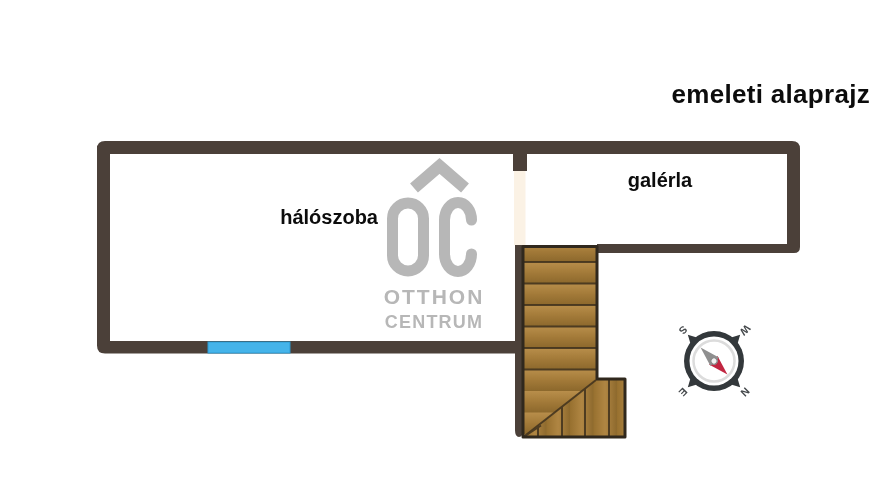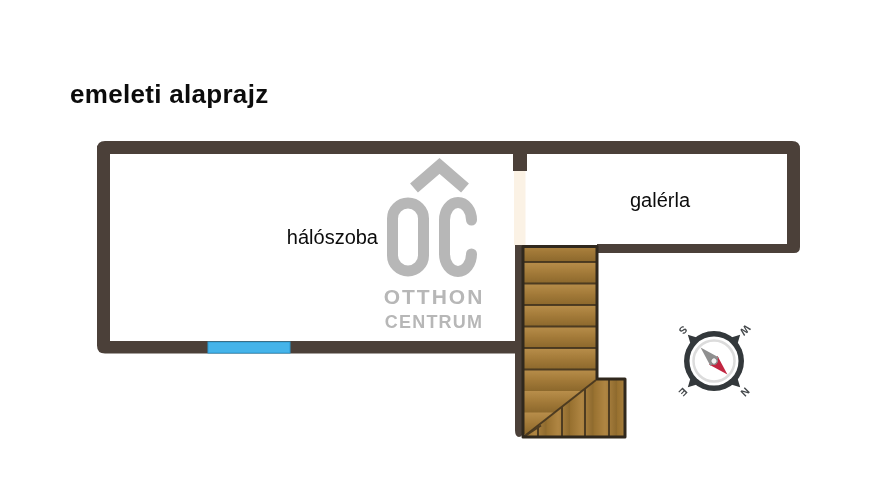--- a/index.html
+++ b/index.html
@@ -1,21 +1,21 @@
 <!DOCTYPE html>
 <html><head>
 <meta charset="utf-8">
 <style>
   html,body{margin:0;padding:0;background:#fff;}
   body{width:870px;height:500px;overflow:hidden;font-family:"Liberation Sans",sans-serif;}
   .stage{position:relative;width:870px;height:500px;background:#ffffff;}
   .plan-svg{position:absolute;left:0;top:0;}
-  .title{position:absolute;top:79px;left:70px;right:0;text-align:left;
+  .title{position:absolute;top:79px;left:70px;right:0;text-align:right;
          font-size:26px;font-weight:bold;color:#0c0c0c;letter-spacing:.3px;}
-  .room-label{position:absolute;font-size:20px;font-weight:normal;color:#0c0c0c;text-align:center;margin-top:20px;}
+  .room-label{position:absolute;font-size:20px;font-weight:bold;color:#0c0c0c;text-align:center;}
   .room-label.bedroom{left:248px;top:206px;width:130px;text-align:right;}
   .room-label.gallery{left:600px;top:169px;width:120px;}
   .logo-text{font-weight:bold;fill:#b7b7b7;}
 </style>
 </head>
 <body>
 
 <div class="stage">
 
   <svg class="plan-svg" width="870" height="500" viewBox="0 0 870 500">

